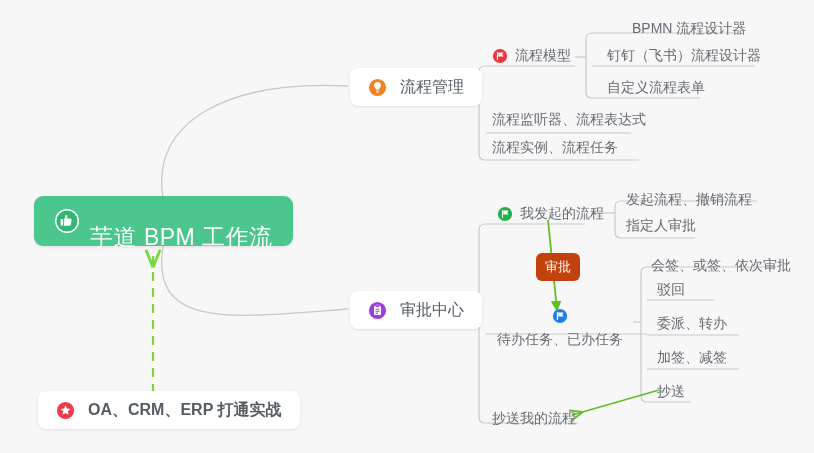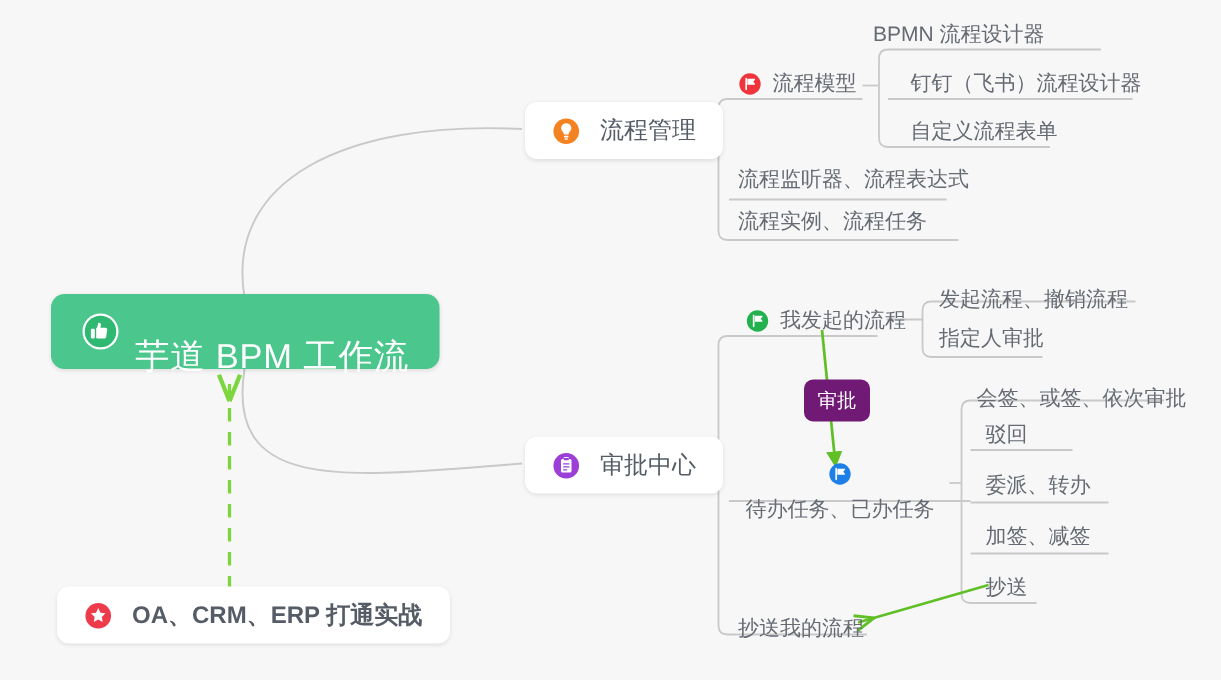--- a/index.html
+++ b/index.html
@@ -72,21 +72,21 @@
     height: 30px;
     gap: 7px;
     padding: 0 4px 0 3px;
     color: #666b73;
     font-size: 14px;
   }
   .plain .label { color: #666b73; font-size: 14px; }
 
   
   .pill {
-    background: #701a75;
+    background: #c2410c;
     border-radius: 6px;
     height: 28px;
     padding: 0 9px;
     justify-content: center;
   }
   .pill .label {
     color: #ffffff;
     font-size: 13px;
   }
 
@@ -192,21 +192,21 @@
     <span class="icon">
       <svg width="16" height="16" viewBox="0 0 18 18">
         <circle cx="9" cy="9" r="8" fill="#F0343C"></circle>
         <rect x="5.5" y="4.4" width="1.25" height="9.2" rx="0.6" fill="#ffffff"></rect>
         <path d="M7 5.1h5.4c.35 0 .55.4.33.68L11.4 7.3l1.33 1.52c.22.28.02.68-.33.68H7z" fill="#ffffff"></path>
       </svg>
     </span>
     <span class="label">流程模型</span>
   </div>
 
-  <div class="node plain" style="left:579px; top:8px;">
+  <div class="node plain" style="left:629px; top:8px;align-items:flex-end;">
     <span class="label">BPMN 流程设计器</span>
   </div>
   <div class="node plain" style="left:604px; top:41px;">
     <span class="label">钉钉（飞书）流程设计器</span>
   </div>
   <div class="node plain" style="left:604px; top:73px;">
     <span class="label">自定义流程表单</span>
   </div>
 
   <div class="node plain" style="left:489px; top:105px;">

